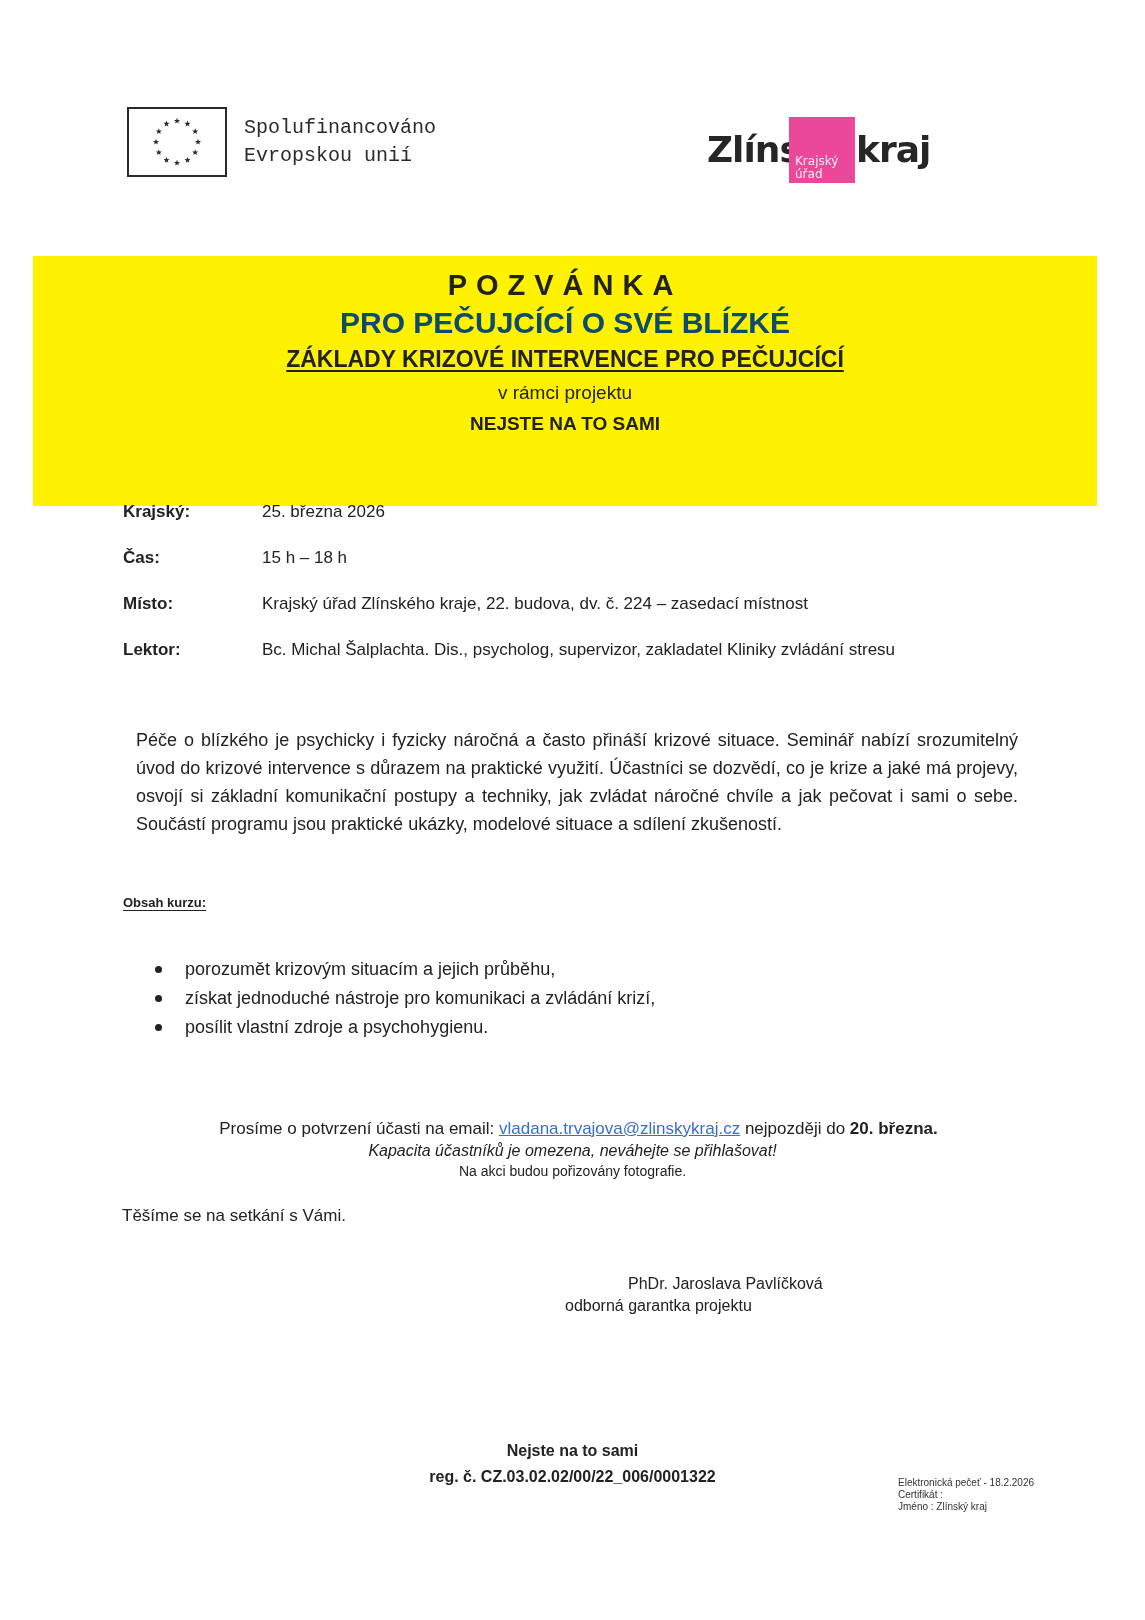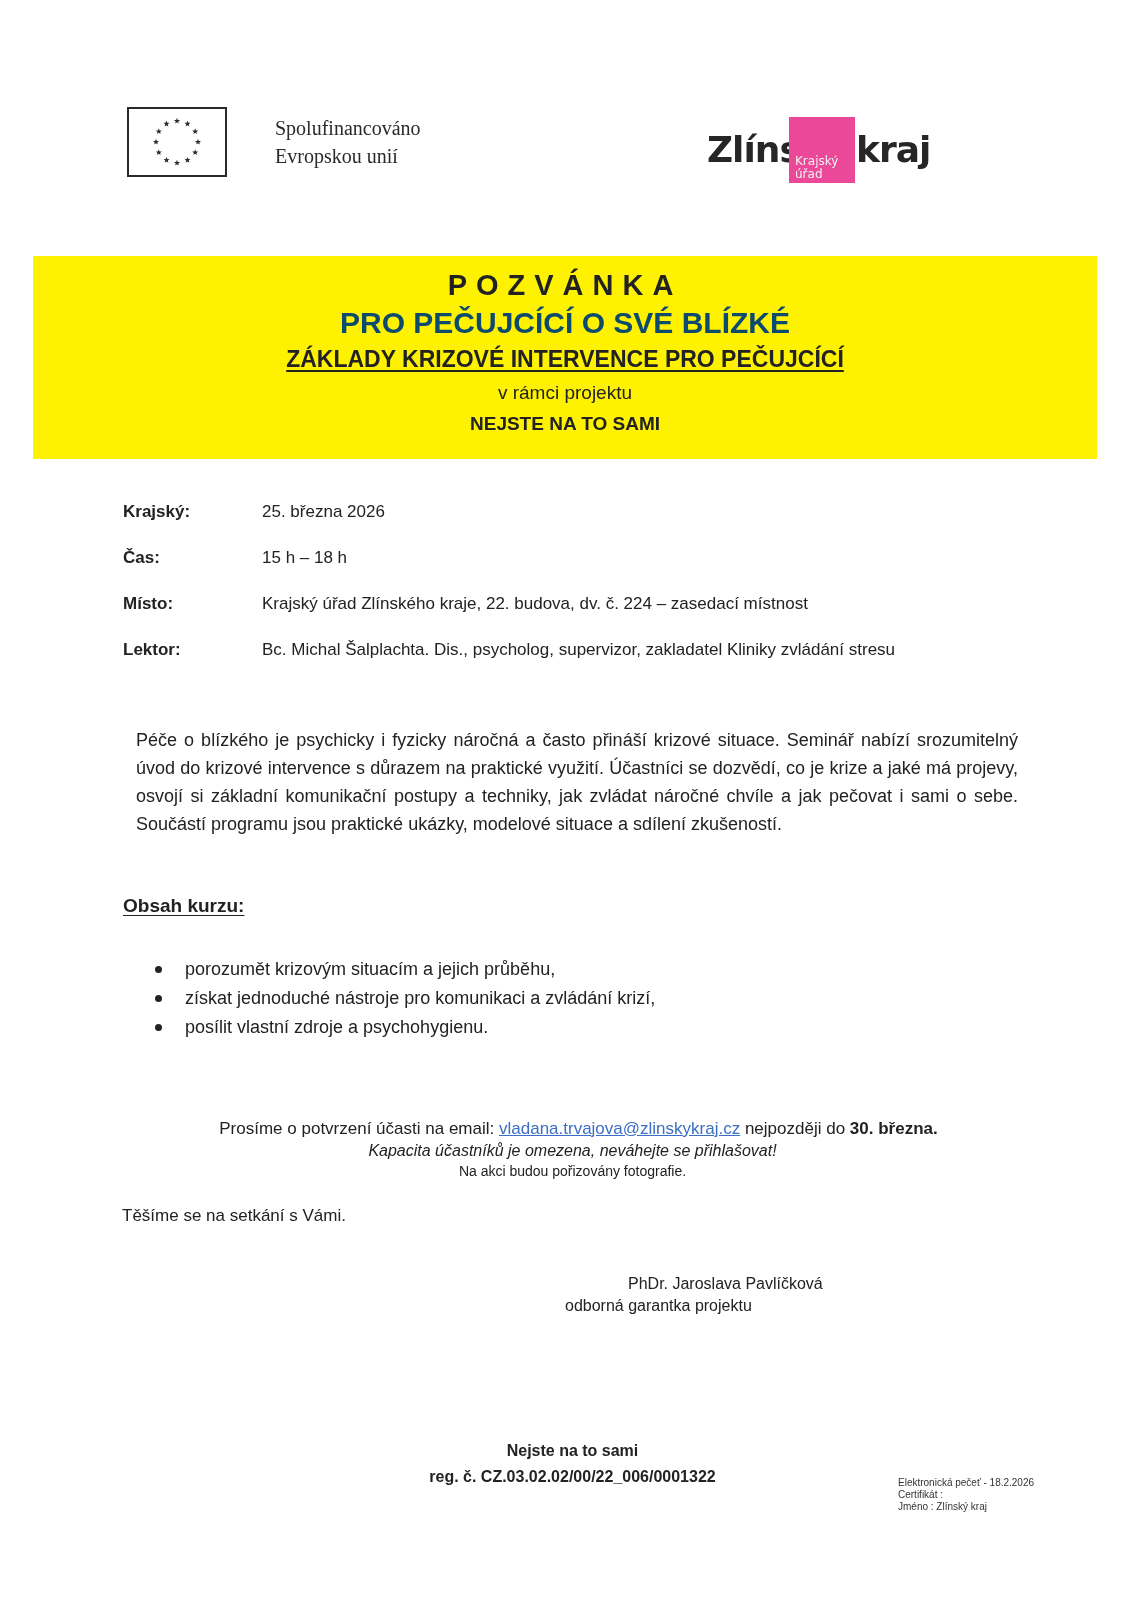--- a/index.html
+++ b/index.html
@@ -9,43 +9,43 @@
     }
     .abs { position: absolute; }
 
     
     .eu-flag {
       left: 127px; top: 107px; width: 100px; height: 70px;
       border: 2px solid #2a2a2a; box-sizing: border-box;
     }
     .eu-flag svg { position: absolute; left: 0; top: 0; }
     .eu-text {
-      left: 244px; top: 114px; font-family: Liberation Serif, serif;
-      font-size: 20px; line-height: 28px; color: #2a2a2a; margin-left: 31px;
+      left: 244px; top: 114px; font-family: Liberation Mono, monospace;
+      font-size: 20px; line-height: 28px; color: #2a2a2a;
     }
 
     
     .zlin-logo { left: 707px; top: 115px; height: 70px; width: 240px; }
     .zlin-word {
       position: absolute; top: 14px; font-family: "DejaVu Sans", sans-serif;
       font-weight: bold; font-size: 36px; letter-spacing: -1px; color: #262626;
     }
     .zlin-left { left: 0; }
     .zlin-right { left: 149px; }
     .zlin-box {
       position: absolute; left: 82px; top: 2px; width: 66px; height: 66px;
       background: #ec4899; color: #f0f0f0; font-family: "DejaVu Sans", sans-serif;
       font-size: 12px; line-height: 13px; padding: 0 0 0 6px; box-sizing: border-box;
     }
     .zlin-box span { display: block; }
     .zlin-box .l1 { margin-top: 38px; }
 
     
     .banner {
-      left: 33px; top: 256px; width: 1064px; height: 203px;
+      left: 33px; top: 256px; width: 1064px; height: 250px;
       background: #fff200;
       text-align: center;
     }
     .banner .t1 {
       margin-top: 10px; font-weight: bold; font-size: 29px; letter-spacing: 9px;
       line-height: 38px; color: #222;
     }
     .banner .t2 { font-weight: bold; font-size: 30px; line-height: 37px; color: #0c4a6e; }
     .banner .t3 {
       font-weight: bold; font-size: 23px; line-height: 37px; color: #222;
@@ -60,21 +60,21 @@
     .info-label { position: absolute; left: 0; top: 0; font-weight: bold; color: #222; }
     .info-value { position: absolute; left: 139px; top: 0; white-space: nowrap; color: #222; }
 
     
     .para {
       left: 136px; top: 726px; width: 882px; font-size: 18px; line-height: 28px;
       text-align: justify; color: #222;
     }
 
     .section-heading {
-      left: 123px; top: 895px; font-weight: bold; font-size: 19px;
+      left: 123px; top: 895px; font-weight: bold; font-size: 13px;
       text-decoration: underline; text-underline-offset: 3px; color: #222;
     }
     .bullets { left: 150px; top: 955px; margin: 0; padding: 0; list-style: none; }
     .bullets li { position: relative; font-size: 18px; line-height: 29px; padding-left: 35px; color: #222; }
     .bullets li .dot {
       position: absolute; left: 5px; top: 11px; width: 7px; height: 7px;
       border-radius: 50%; background: #222;
     }
 
     
@@ -166,21 +166,21 @@
   <li><span class="dot"></span><span>porozumět krizovým situacím a jejich průběhu,</span></li>
   <li><span class="dot"></span><span>získat jednoduché nástroje pro komunikaci a zvládání krizí,</span></li>
   <li><span class="dot"></span><span>posílit vlastní zdroje a psychohygienu.</span></li>
 </ul>
 
 <div class="abs confirm">
   <div class="line1">
     <span>Prosíme o potvrzení účasti na email:</span>
     <a title="vladana.trvajova@zlinskykraj.cz" style="color: rgb(58, 111, 196);">vladana.trvajova@zlinskykraj.cz</a>
     <span>nejpozději do</span>
-    <b>30. března.</b>
+    <b>20. března.</b>
   </div>
   <div class="line2">Kapacita účastníků je omezena, neváhejte se přihlašovat!</div>
   <div class="line3">Na akci budou pořizovány fotografie.</div>
 </div>
 
 <div class="abs greeting">Těšíme se na setkání s Vámi.</div>
 
 <div class="abs signature">
   <div class="name">PhDr. Jaroslava Pavlíčková</div>
   <div class="role">odborná garantka projektu</div>

